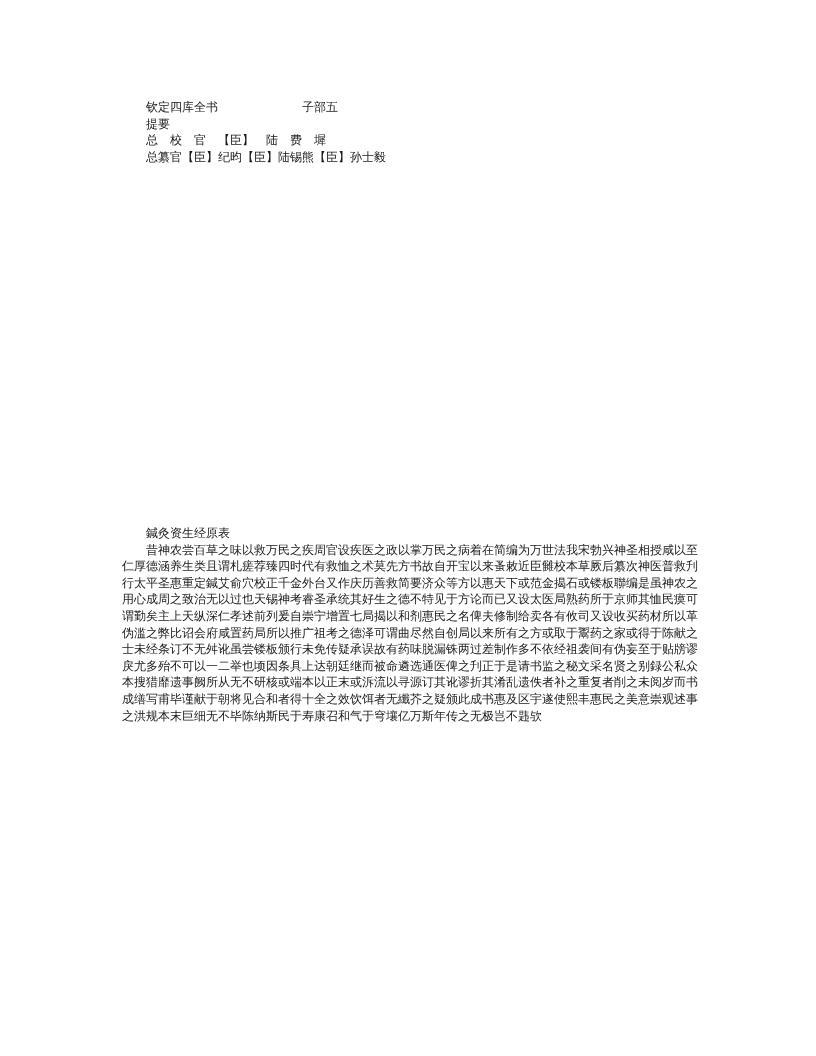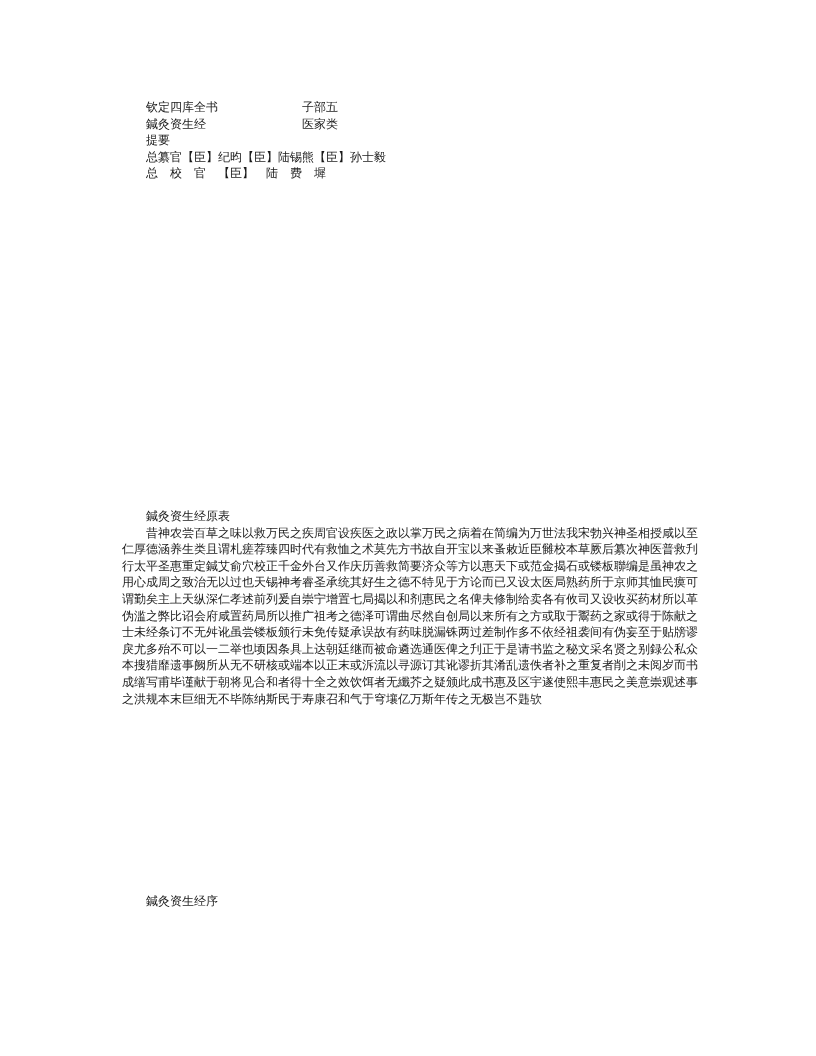--- a/index.html
+++ b/index.html
@@ -46,40 +46,35 @@
     }
     .header-row .col-a {
       width: 156px;
     }
     .spaced {
       letter-spacing: 0;
       padding-left: 24px;
       white-space: pre;
     }
     #sec1 { top: 99px; }
-    #sec2 { top: 508px; }
+    #sec2 { top: 525px; }
     #sec3 { top: 893px; }
   </style>
 </head>
 <body>
 
 <div class="page" id="sec1">
   <div class="header-row">
     <span class="col-a">钦定四库全书</span>
     <span>子部五</span>
   </div>
-  <div class="header-row">
-    <span class="col-a">鍼灸资生经</span>
-    <span>医家类</span>
-  </div>
   <div class="line indent">提要</div>
+  <div class="line spaced">总　校　官　【臣】　陆　费　墀</div>
   <div class="line indent">总纂官【臣】纪昀【臣】陆锡熊【臣】孙士毅</div>
-  <div class="line spaced">总　校　官　【臣】　陆　费　墀</div>
 </div>
 
 <div class="page" id="sec2">
   <div class="line indent">鍼灸资生经原表</div>
   <div class="para para-first">昔神农尝百草之味以救万民之疾周官设疾医之政以掌万民之病着在简编为万世法我宋勃兴神圣相授咸以至仁厚德涵养生类且谓札瘥荐臻四时代有救恤之术莫先方书故自开宝以来蚤敕近臣雠校本草厥后纂次神医普救刋行太平圣惠重定鍼艾俞穴校正千金外台又作庆历善救简要济众等方以惠天下或范金揭石或镂板聯编是虽神农之用心成周之致治无以过也天锡神考睿圣承统其好生之德不特见于方论而已又设太医局熟药所于京师其恤民瘼可谓勤矣主上天纵深仁孝述前列爰自崇宁增置七局揭以和剂惠民之名俾夫修制给卖各有攸司又设收买药材所以革伪滥之弊比诏会府咸置药局所以推广祖考之德泽可谓曲尽然自创局以来所有之方或取于鬻药之家或得于陈献之士未经条订不无舛讹虽尝镂板颁行未免传疑承误故有药味脱漏铢两过差制作多不依经祖袭间有伪妄至于贴牓谬戾尤多殆不可以一二举也顷因条具上达朝廷继而被命遴选通医俾之刋正于是请书监之秘文采名贤之别録公私众本搜猎靡遗事阙所从无不研核或端本以正末或泝流以寻源订其讹谬折其淆乱遗佚者补之重复者削之未阅岁而书成缮写甫毕谨献于朝将见合和者得十全之效饮饵者无纖芥之疑颁此成书惠及区宇遂使熙丰惠民之美意崇观述事之洪规本末巨细无不毕陈纳斯民于寿康召和气于穹壤亿万斯年传之无极岂不韪欤</div>
 </div>
 
 <div class="page" id="sec3">
-  <div class="line indent">鍼灸资生经序</div>
 </div>
 
 </body></html>

